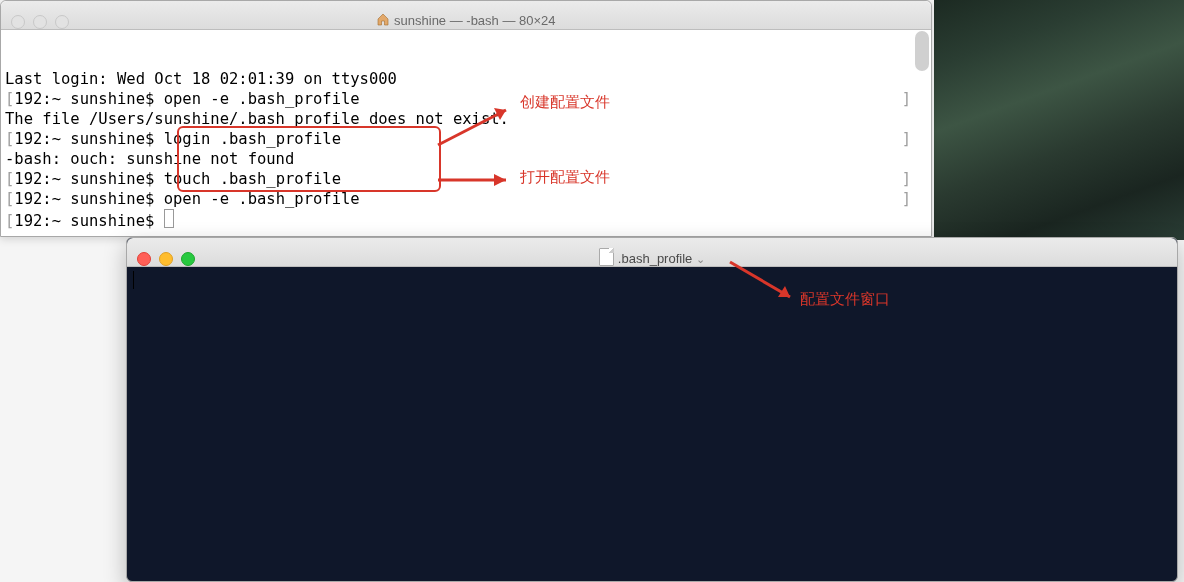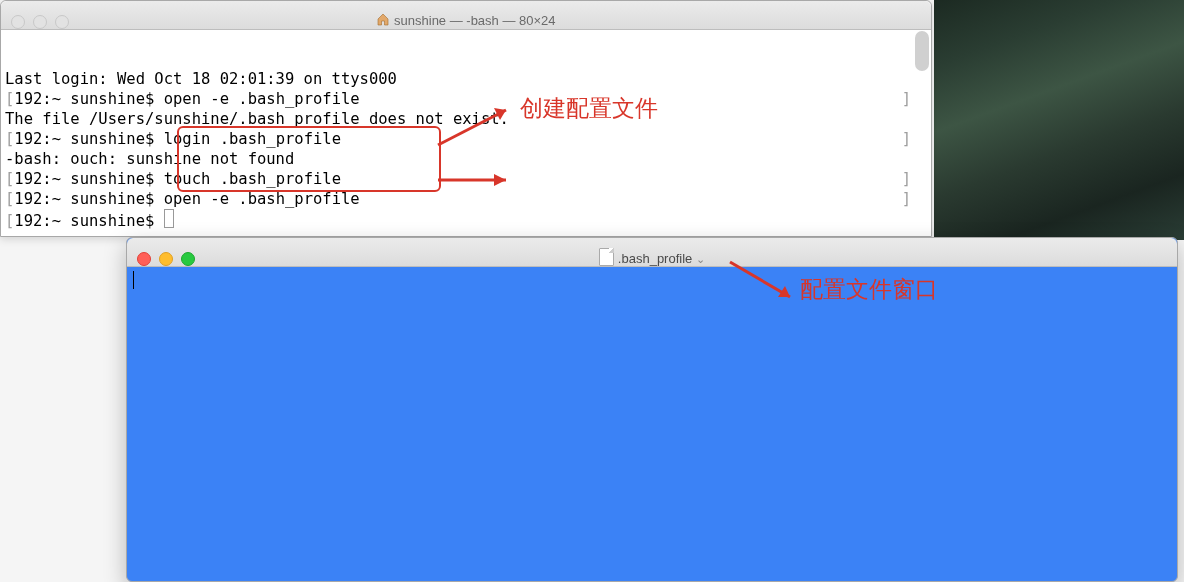--- a/index.html
+++ b/index.html
@@ -19,33 +19,33 @@
   .home-ic{display:inline-block;color:#c07830;vertical-align:-1px;}
   .term-body{padding:6px 4px;font-size:15.5px;line-height:20px;color:#000;position:relative;white-space:pre;margin-top:13px;}
   .bracket{color:#9e9e9e;}
   .rbr{position:absolute;color:#9e9e9e;}
   .cursor{display:inline-block;width:8px;height:17px;border:1px solid #999;vertical-align:-2px;}
 
   
   .redbox{position:absolute;left:177px;top:126px;width:260px;height:62px;border:2px solid #d8362a;border-radius:6px;z-index:5;pointer-events:none;}
 
   
-  .edit-win{position:absolute;top:237px;left:126px;width:1050px;height:343px;background:#3b82f6;border:1px solid #a8a8a8;border-radius:6px;box-shadow:0 8px 22px rgba(0,0,0,0.25);z-index:4;}
+  .edit-win{position:absolute;top:237px;left:126px;width:1050px;height:343px;background:#0f172a;border:1px solid #a8a8a8;border-radius:6px;box-shadow:0 8px 22px rgba(0,0,0,0.25);z-index:4;}
   .edit-title .dot.close{background:#ff5f57;border:1px solid #e14138;}
   .edit-title .dot.min{background:#ffbd2e;border:1px solid #e0a024;}
   .edit-title .dot.max{background:#28c940;border:1px solid #1da82e;}
   .doc-ic{display:inline-block;width:13px;height:16px;background:#fff;border:1px solid #aaa;border-radius:1px;vertical-align:-3px;margin-right:4px;position:relative;}
   .doc-ic::after{content:"";position:absolute;top:-1px;right:-1px;width:5px;height:5px;background:linear-gradient(135deg,#fff 0 50%,#ccc 50% 100%);}
   .chev{color:#888;font-size:11px;}
   .edit-body{padding:4px 6px;font-family:"Helvetica",sans-serif;}
   .text-cursor{display:inline-block;width:1px;height:18px;background:#000;vertical-align:-3px;}
 
   
   .annot{position:absolute;z-index:10;pointer-events:none;}
-  .annot-txt{color:#d8362a;font-family:Liberation Serif, serif;font-size:23px;}
+  .annot-txt{color:#d8362a;font-family:Liberation Serif, serif;font-size:15px;}
   .arrow-svg{position:absolute;overflow:visible;}
   .arrow-svg line,.arrow-svg path{stroke:#d8362a;stroke-width:3;fill:none;}
   .arrow-svg polygon{fill:#d8362a;}
 
   .scroll-ind{position:absolute;right:2px;top:30px;width:14px;height:40px;background:#d0d0d0;border-radius:7px;}
 </style>
 </head>
 <body>
 <div class="canvas">
 
@@ -105,24 +105,25 @@
   </svg>
 </div>
 <div class="annot annot-txt" style="left:520px;top:93px;">创建配置文件</div>
 
 <div class="annot" style="left:438px;top:170px;">
   <svg class="arrow-svg" width="90" height="20" style="left:0;top:0;">
     <line x1="0" y1="10" x2="68" y2="10"></line>
     <polygon points="68,10 56,4 56,16"></polygon>
   </svg>
 </div>
+<div class="annot annot-txt" style="left:520px;top:168px;">打开配置文件</div>
 
 <div class="annot" style="left:730px;top:262px;">
   <svg class="arrow-svg" width="90" height="50" style="left:0;top:0;">
     <line x1="0" y1="0" x2="60" y2="35"></line>
     <polygon points="60,35 48,35 55,24"></polygon>
   </svg>
 </div>
-<div class="annot annot-txt" style="left:800px;top:274px;">配置文件窗口</div>
+<div class="annot annot-txt" style="left:800px;top:290px;">配置文件窗口</div>
 
 <div class="watermark">@51CTO博客</div>
 
 </div>
 
 </body></html>

